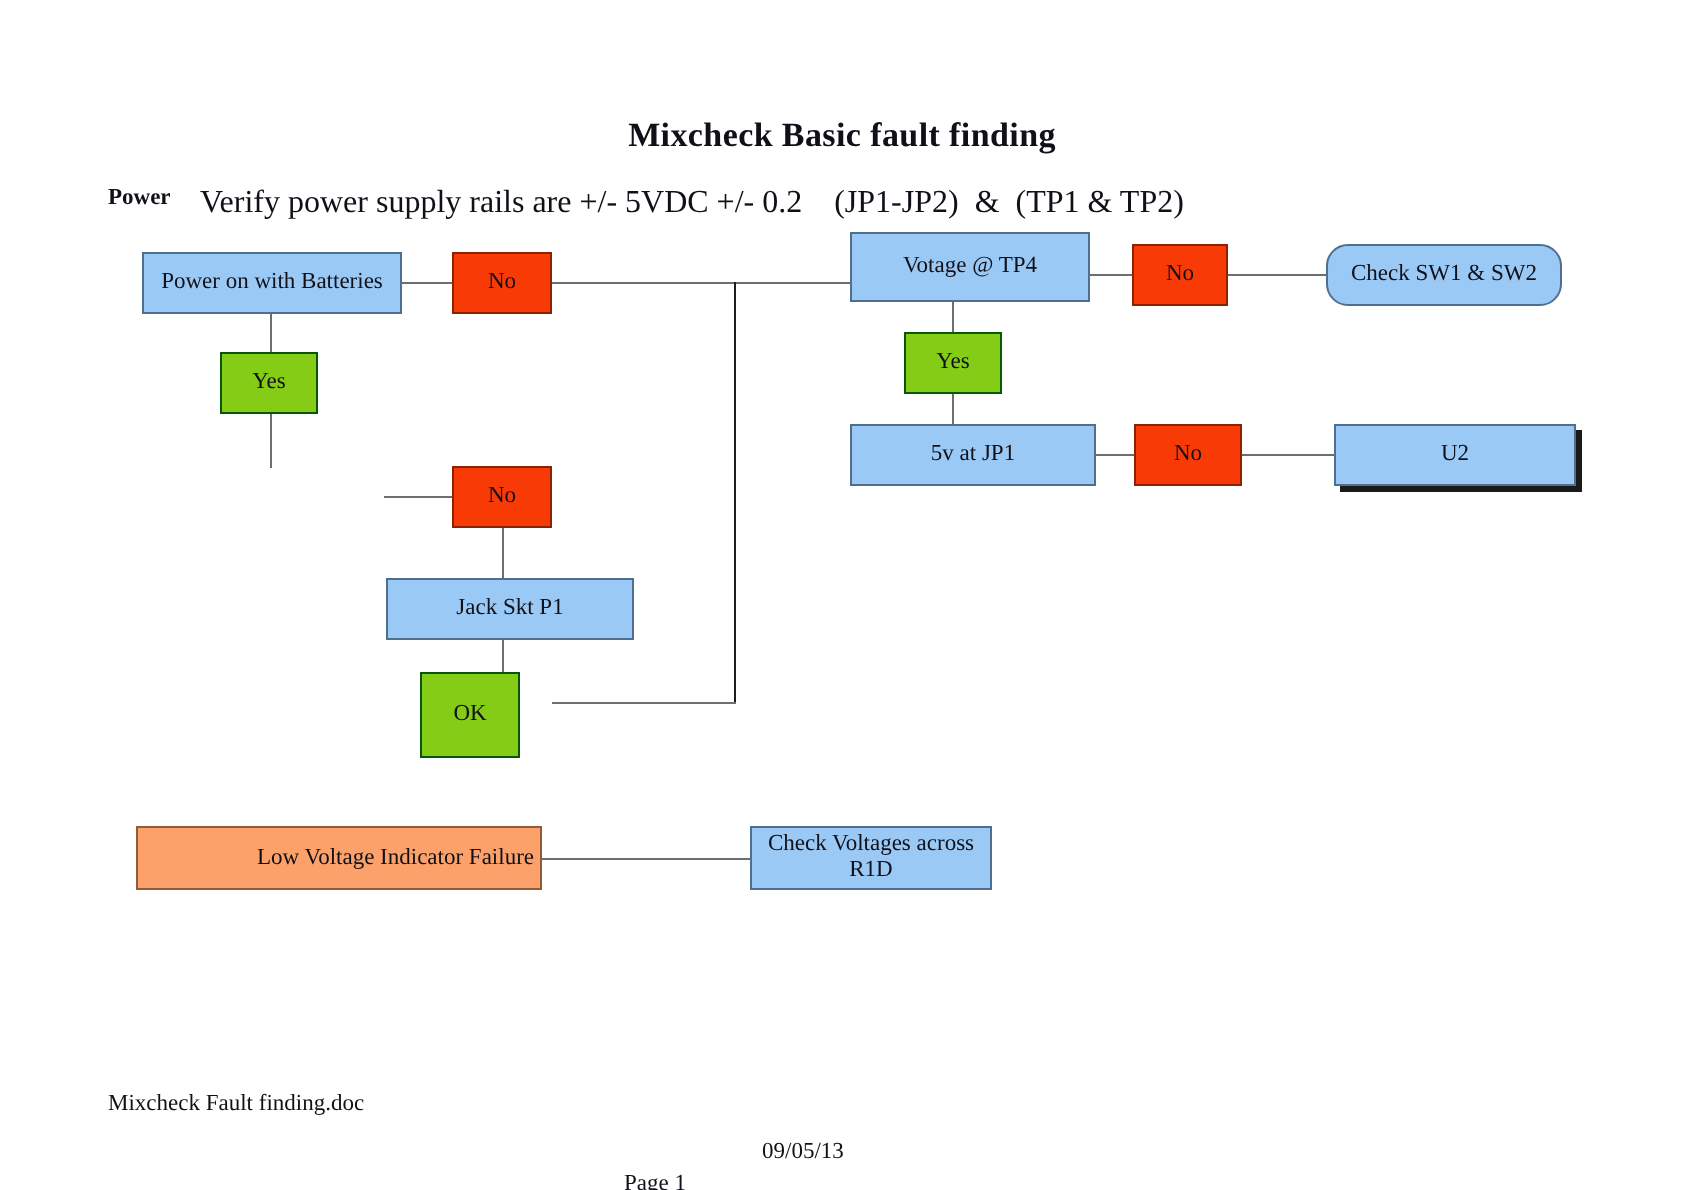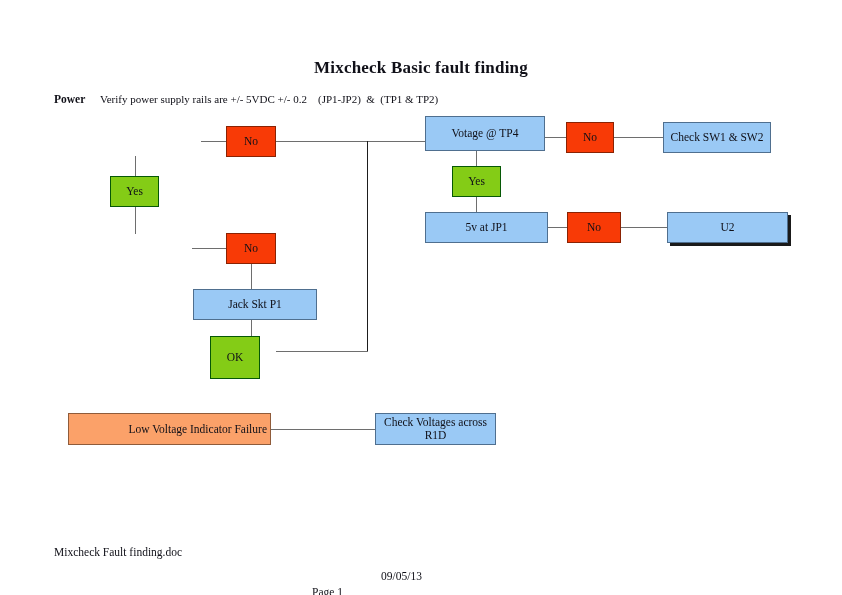--- a/index.html
+++ b/index.html
@@ -33,21 +33,21 @@
     position: absolute;
     left: 54px;
     top: 93px;
     font-size: 11.5px;
     font-weight: bold;
   }
   #power-note {
     position: absolute;
     left: 100px;
     top: 93px;
-    font-size: 11px;
+    font-size: 16px;
     white-space: pre;
   }
 
   
   .conn {
     position: absolute;
     background: #6e6e6e;
   }
   .conn.h { height: 1px; }
   .conn.v { width: 1px; }
@@ -121,20 +121,23 @@
   <div class="conn v" style="left:476px; top:150px; height:16px;"></div>
 
   <div class="conn v" style="left:476px; top:196px; height:17px;"></div>
 
   <div class="conn h" style="left:548px; top:227px; width:19px;"></div>
 
   <div class="conn h" style="left:621px; top:227px; width:46px;"></div>
 
   <div class="conn h" style="left:271px; top:429px; width:105px;"></div>
 
+  <div class="node fill-blue" style="left:71px; top:126px; width:130px; height:31px;">
+    <span class="txt">Power on with Batteries</span>
+  </div>
 
   <div class="node fill-red" style="left:226px; top:126px; width:50px; height:31px;">
     <span class="txt">No</span>
   </div>
 
   <div class="node fill-green" style="left:110px; top:176px; width:49px; height:31px;">
     <span class="txt">Yes</span>
   </div>
 
 
@@ -151,21 +154,21 @@
   </div>
 
   <div class="node fill-blue" style="left:425px; top:116px; width:120px; height:35px;">
     <span class="txt">Votage @ TP4</span>
   </div>
 
   <div class="node fill-red" style="left:566px; top:122px; width:48px; height:31px;">
     <span class="txt">No</span>
   </div>
 
-  <div class="node fill-blue" style="left:663px; top:122px; width:108px; height:31px;">
+  <div class="node fill-blue" style="left:663px; top:122px; width:118px; height:31px;border-radius:11px;">
     <span class="txt">Check SW1 &amp; SW2</span>
   </div>
 
   <div class="node fill-green" style="left:452px; top:166px; width:49px; height:31px;">
     <span class="txt">Yes</span>
   </div>
 
   <div class="node fill-blue" style="left:425px; top:212px; width:123px; height:31px;">
     <span class="txt">5v at JP1</span>
   </div>

